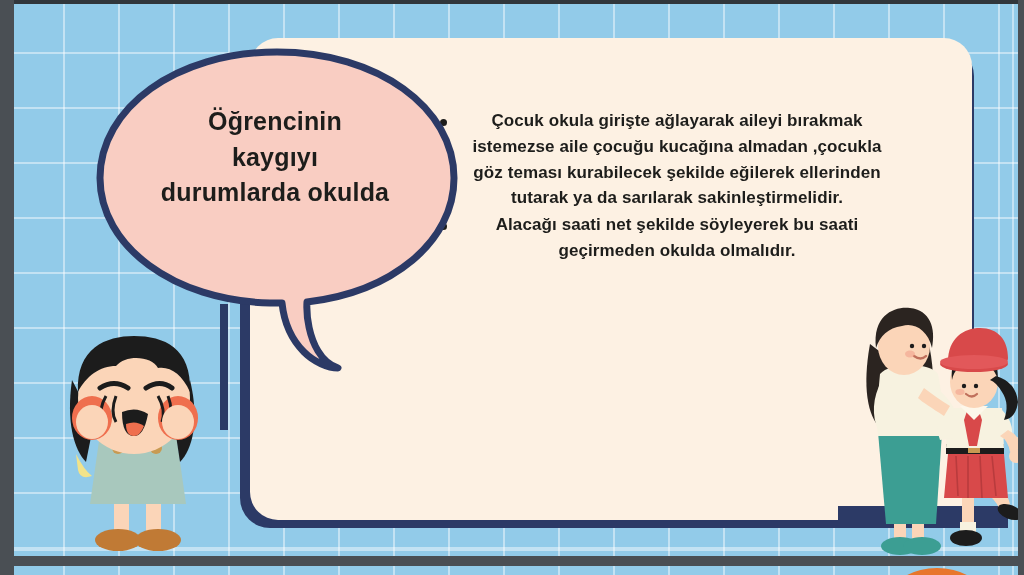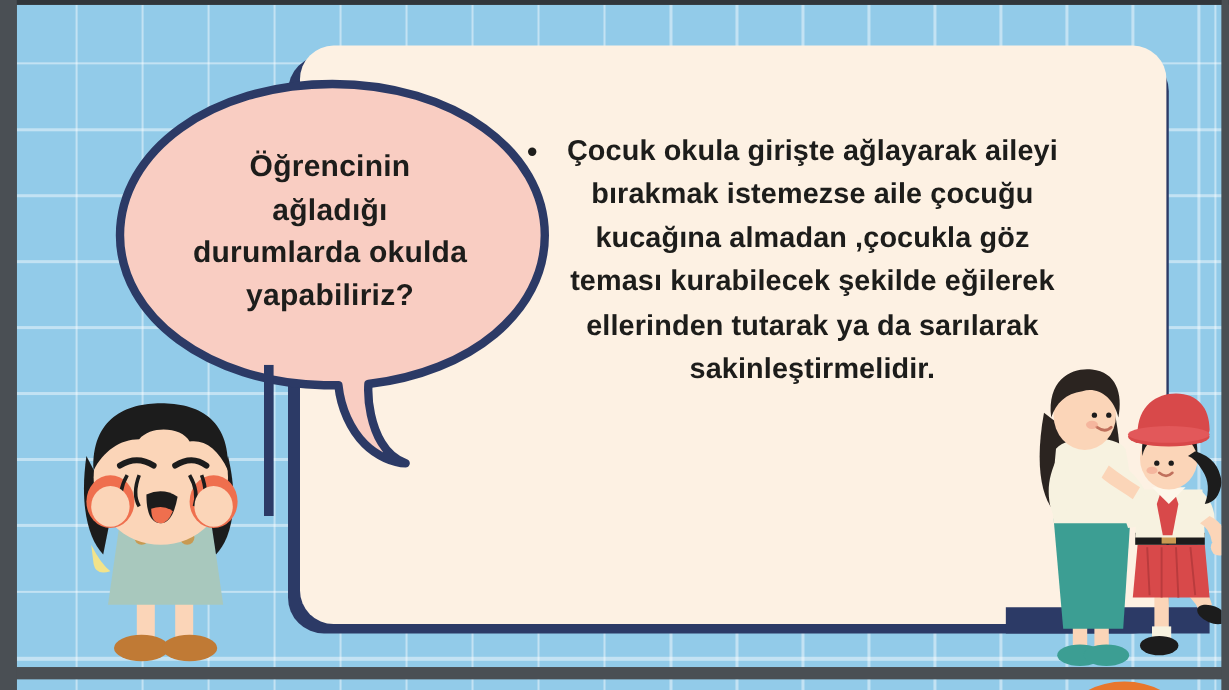--- a/index.html
+++ b/index.html
@@ -55,21 +55,21 @@
     border-radius: 28px;
   }
 
   
   .bullets {
     position: absolute;
     left: 420px; top: 104px;
     width: 460px;
     list-style: none;
     color: #1d1d1b;
-    font-size: 24px;
+    font-size: 17px;
     line-height: 1.52;
     text-align: center;
     font-weight: bold;
     letter-spacing: .1px;
   }
   .bullets li {
     position: relative;
     padding-left: 26px;
     margin-bottom: 1px;
   }
@@ -77,21 +77,21 @@
     position: absolute;
     left: 6px; top: .62em;
     width: 7px; height: 7px;
     background: #1d1d1b;
     border-radius: 50%;
   }
 
   
   .bubble-wrap {
     position: absolute;
-    left: 78px; top: 60px;
+    left: 78px; top: 42px;
     width: 370px; height: 345px;
   }
   .bubble-wrap svg { display: block; width: 100%; height: 100%; overflow: visible; }
   .bubble-text {
     position: absolute;
     left: 22px; top: 58px;
     width: 322px;
     text-align: center;
     color: #1d1d1b;
     font-size: 25px;
@@ -152,41 +152,44 @@
   <div class="slide">
     <div class="grid-bg"></div>
 
     <div class="card-shadow"></div>
     <div class="card"></div>
 
     <ul class="bullets">
       <li>
         <span class="dot"></span>
         <span>Çocuk okula girişte ağlayarak aileyi bırakmak istemezse aile çocuğu kucağına almadan ,çocukla göz teması kurabilecek şekilde eğilerek ellerinden tutarak ya da sarılarak sakinleştirmelidir.</span>
+      </li>
+      <li>
+        <span class="dot"></span>
+        <span>Alacağı saati net şekilde söyleyerek bu saati geçirmeden okulda olmalıdır.</span>
       </li>
     </ul>
 
     <div class="bubble-wrap">
       <svg viewBox="0 0 370 345">
         <path d="M185 6
                  C 286 6 362 62 362 132
                  C 362 196 300 246 215 256
                  C 214 272 218 292 226 305
                  C 232 315 240 320 246 322
                  C 236 322 222 316 212 306
                  C 200 294 192 276 190 257
                  C 186 257 182 257 178 257
                  C 82 255 8 200 8 132
                  C 8 62 84 6 185 6 Z" fill="#f9cdc2" stroke="#2c3a66" stroke-width="7" stroke-linejoin="round"></path>
       </svg>
       <div class="bubble-text">
         <div>Öğrencinin</div>
-        <div>ağladığı</div>
+        <div>kaygıyı</div>
         <div>durumlarda okulda</div>
-        <div>yapabiliriz?</div>
       </div>
     </div>
 
     <svg class="fig" style="left:188px; top:300px; width:170px; height:130px;" viewBox="0 0 170 130">
       <path d="M22 0 L22 126" stroke="#2c3a66" stroke-width="8" fill="none"></path>
     </svg>
 
     <div class="fig crying-girl">
       <svg viewBox="0 0 212 235">
 

